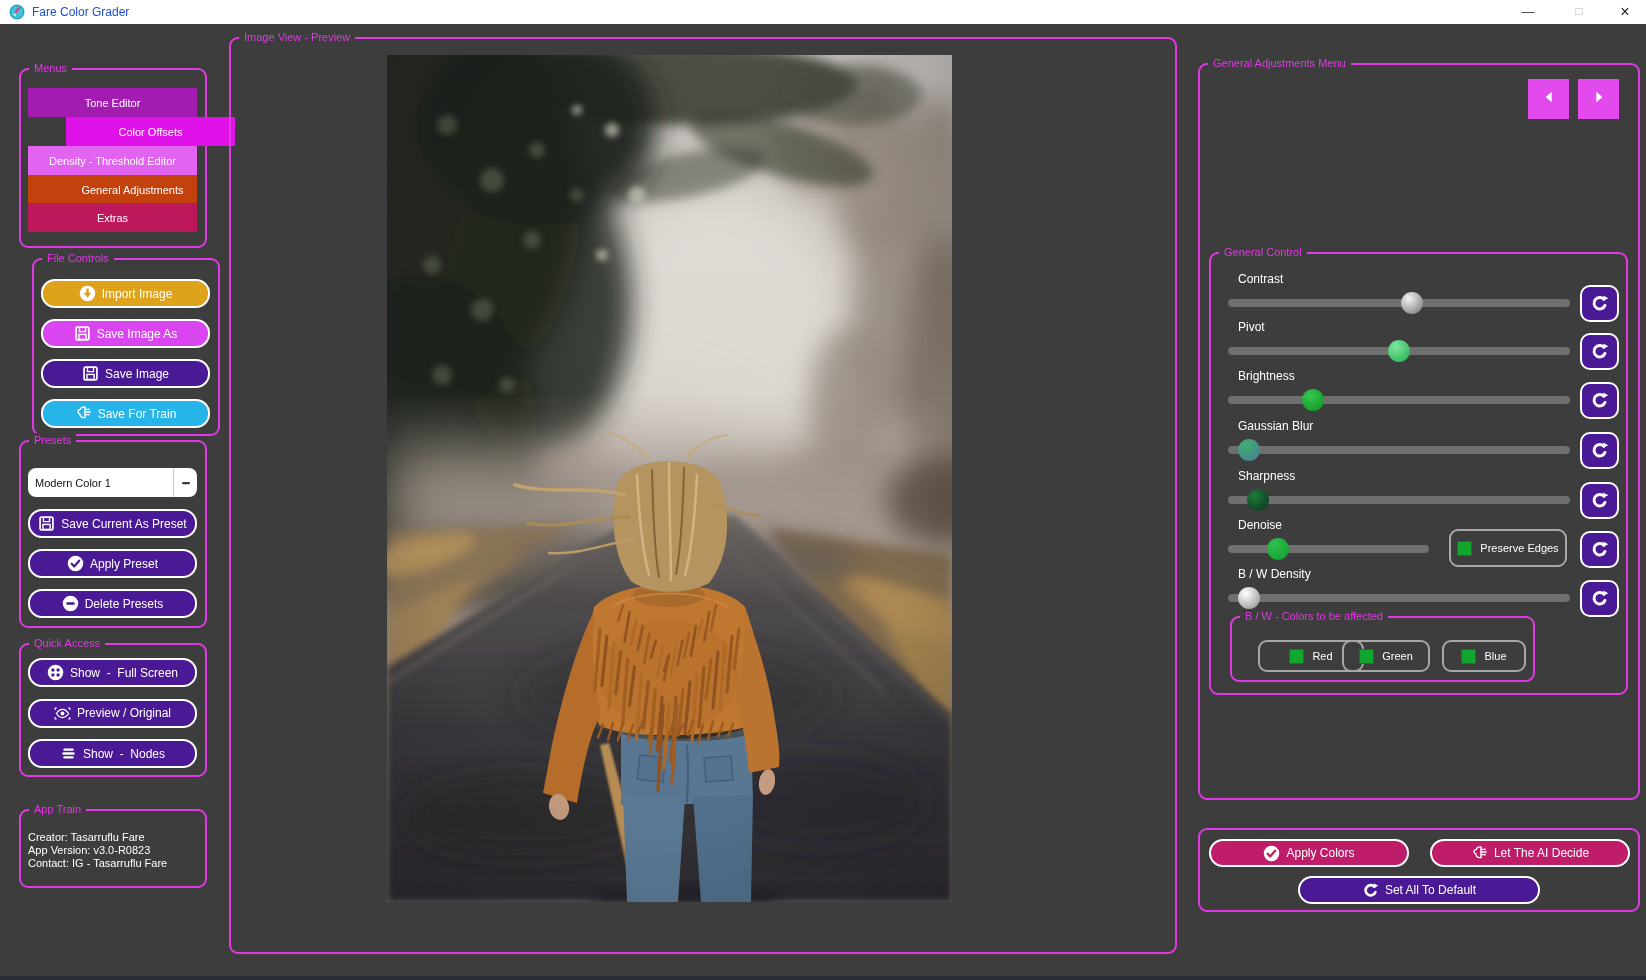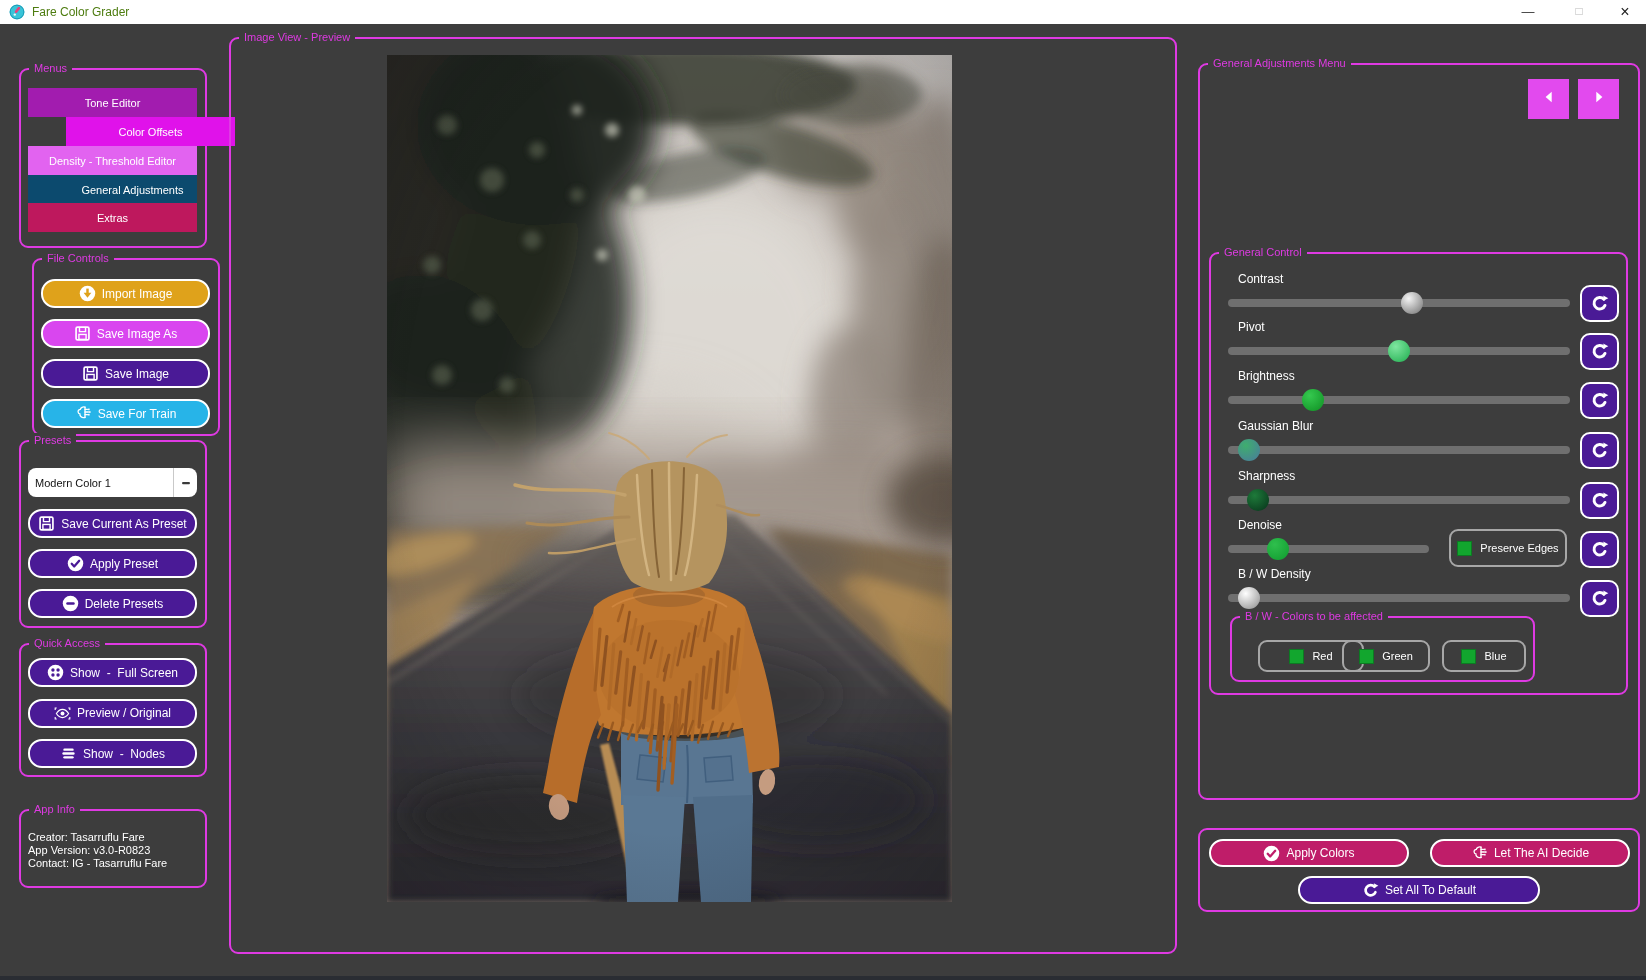--- a/index.html
+++ b/index.html
@@ -3,21 +3,21 @@
 <meta charset="utf-8">
 <style>
   *{box-sizing:border-box;margin:0;padding:0}
   html,body{background:#1f1f1f}
   body{font-family:"Liberation Sans",sans-serif;-webkit-font-smoothing:antialiased;user-select:none}
   #app{position:relative;width:1646px;height:980px;background:#3d3d3d;overflow:hidden}
 
   
   #titlebar{position:absolute;left:0;top:0;width:1646px;height:24px;background:#ffffff;display:flex;align-items:center}
   .appicon{position:absolute;left:9px;top:4px;width:16px;height:16px;display:flex}
-  #win-title{position:absolute;left:32px;top:0;line-height:24px;font-size:12px;color:#4d7c0f}
+  #win-title{position:absolute;left:32px;top:0;line-height:24px;font-size:12px;color:#1d4ed8}
   .wctl{position:absolute;top:0;height:24px;text-align:center;line-height:23px;cursor:pointer}
   #btn-min{left:1505px;width:46px;font-size:13px;color:#333}
   #btn-max{left:1556px;width:46px;font-size:12px;color:#b9b9b9}
   #btn-close{left:1604px;width:42px;font-size:16px;color:#222}
   #bottom-strip{position:absolute;left:0;bottom:0;width:1646px;height:4px;background:#2a2d33}
 
   
   .grp{position:absolute;border:2px solid var(--accent);border-radius:9px}
   .grp-label{position:absolute;top:-9px;left:8px;background:#3d3d3d;padding:0 5px;color:var(--accent);font-size:11px;line-height:15px;white-space:nowrap}
 
@@ -94,21 +94,21 @@
     <div class="wctl" id="btn-min">—</div>
     <div class="wctl" id="btn-max">□</div>
     <div class="wctl" id="btn-close">×</div>
   </div>
 
   <div class="grp" id="grp-menus">
     <span class="grp-label">Menus</span>
   <div class="menu-btn" style="top: 18px; background: #a21caf;">Tone Editor</div>
       <div class="menu-btn" style="top: 47px; background: rgb(224, 18, 234); margin-left: 38px;">Color Offsets</div>
       <div class="menu-btn" style="top: 76px; background: rgb(226, 99, 240);">Density - Threshold Editor</div>
-      <div class="menu-btn" style="top: 105px; background: #0c4a6e; padding-left: 40px;">General Adjustments</div>
+      <div class="menu-btn" style="top: 105px; background: #c2410c; padding-left: 40px;">General Adjustments</div>
       <div class="menu-btn" style="top: 133px; background: #be185d;">Extras</div>
     </div>
 
   <div class="grp" id="grp-file">
     <span class="grp-label">File Controls</span>
   <div class="btn" style="left: 7px; top: 19px; width: 169px; height: 29px; background: rgb(223, 162, 27);">
         <span class="ic">
           <svg viewBox="0 0 18 18">
             <circle cx="9" cy="9" r="8.2" fill="#fff"></circle>
             <rect x="7.7" y="3.8" width="2.6" height="4.8" fill="#dfa21b"></rect>
@@ -222,21 +222,21 @@
             <rect x="3.5" y="3.6" width="11" height="2.6" rx="1.3"></rect>
             <rect x="2.5" y="7.7" width="13" height="2.6" rx="1.3"></rect>
             <rect x="3.5" y="11.8" width="11" height="2.6" rx="1.3"></rect>
           </svg>
         </span>
         <span class="btn-label">Show  -  Nodes</span>
       </div>
     </div>
 
   <div class="grp" id="grp-appinfo">
-    <span class="grp-label">App Info</span>
+    <span class="grp-label">App Train</span>
     <div id="appinfo-text">
       <div>Creator: Tasarruflu Fare</div>
       <div>App Version: v3.0-R0823</div>
       <div>Contact: IG - Tasarruflu Fare</div>
     </div>
   </div>
 
   <div class="grp" id="grp-image">
     <span class="grp-label">Image View - Preview</span>
     <div id="photo">

